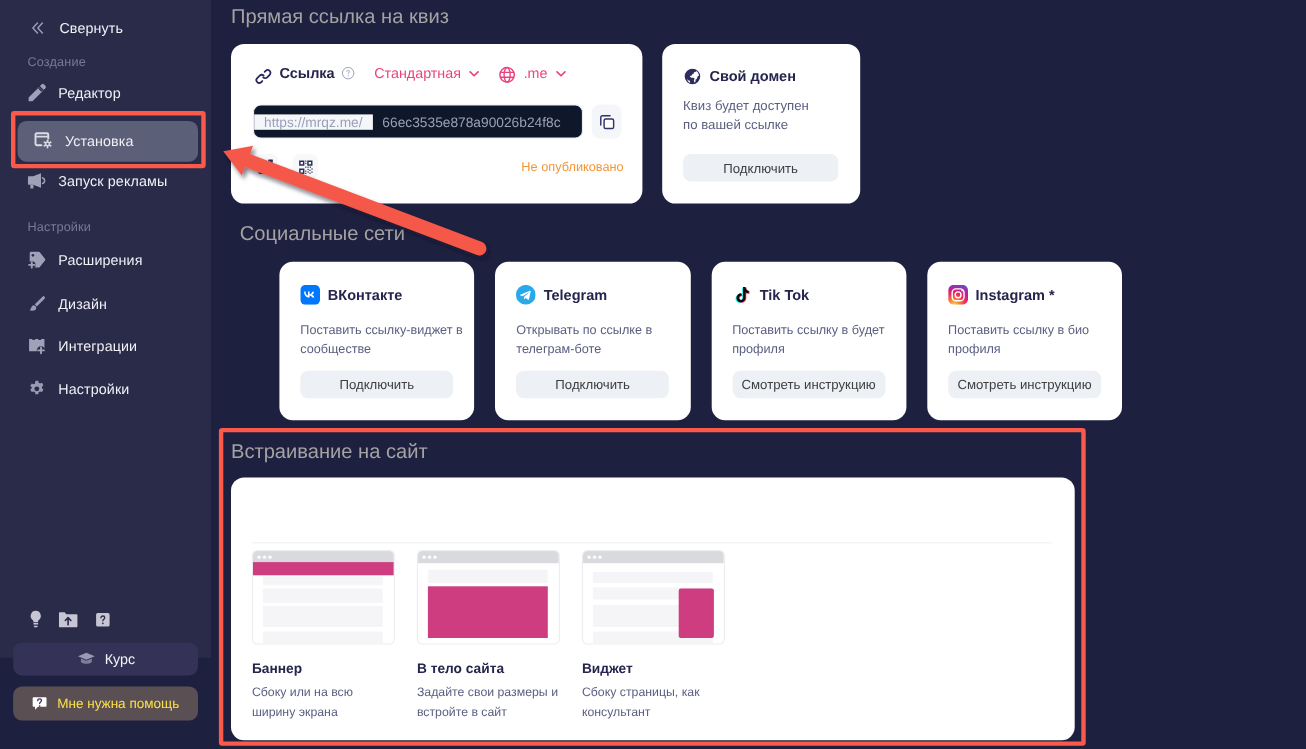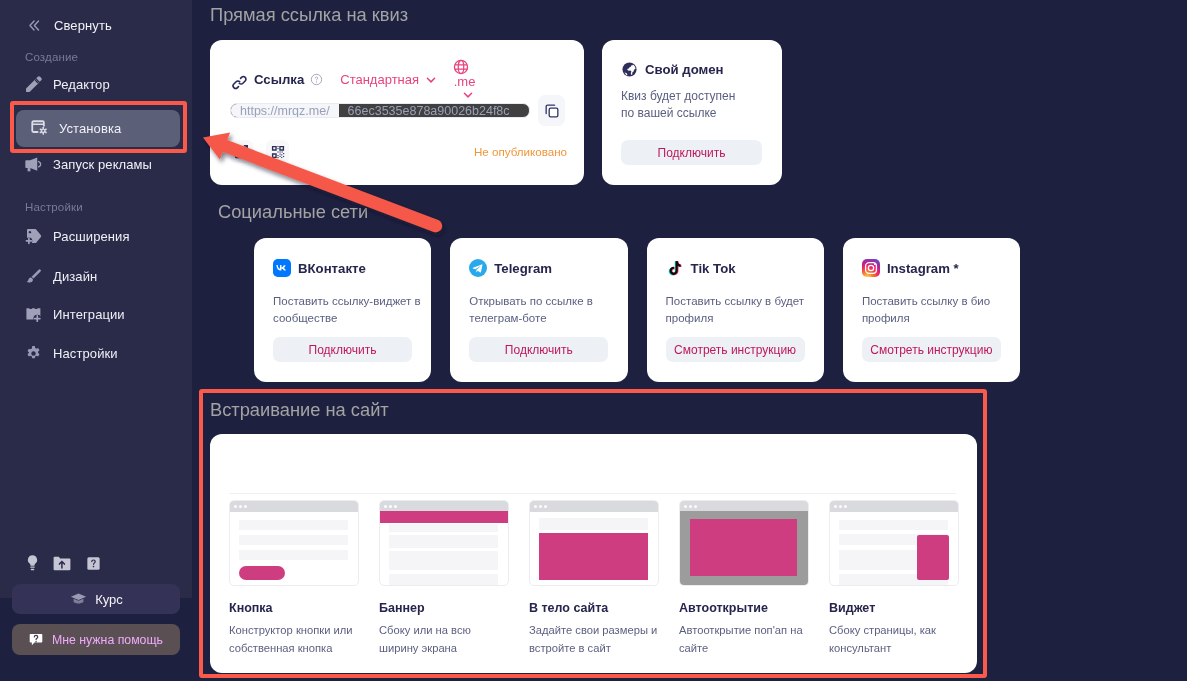--- a/index.html
+++ b/index.html
@@ -23,42 +23,42 @@
   .nav-item.active{background:#5c5f78;}
   .nav-ico{width:19px;height:19px;margin-right:10px;display:flex;align-items:center;justify-content:center;flex:0 0 19px;}
   .nav-label{font-size:13px;color:#f0f0f6;letter-spacing:.1px;}
 
   .side-bottom{position:absolute;left:0;top:0;width:192px;height:681px;pointer-events:none;}
   .mini-icons{position:absolute;left:26px;top:554px;display:flex;align-items:center;gap:14px;pointer-events:auto;}
   .mini-icons span{height:18px;display:flex;align-items:center;justify-content:center;cursor:pointer;}
   .course-btn{position:absolute;left:12px;top:584px;width:168px;height:30px;border-radius:8px;background:#343357;display:flex;align-items:center;justify-content:center;gap:7px;cursor:pointer;pointer-events:auto;}
   .course-btn .lbl{font-size:13px;color:#f2f2f7;}
   .help-btn{position:absolute;left:12px;top:624px;width:168px;height:31px;border-radius:8px;background:#5a5054;display:flex;align-items:center;justify-content:flex-start;padding-left:15px;gap:7px;cursor:pointer;pointer-events:auto;}
-  .help-btn .lbl{font-size:12.3px;color:#f0abfc;}
+  .help-btn .lbl{font-size:12.3px;color:#fde047;}
 
   
   .main{flex:1;height:681px;background:#1e2040;position:relative;overflow:hidden;}
   .sec-title{font-size:18.3px;font-weight:400;color:#a3a3a3;letter-spacing:0;}
 
   .card{background:#fff;border-radius:12px;}
-  .btn-grey{background:#edf0f5;border-radius:7px;color:#be185d;font-size:12px;display:flex;align-items:center;justify-content:center;cursor:pointer;}
+  .btn-grey{background:#edf0f5;border-radius:7px;color:#404040;font-size:12px;display:flex;align-items:center;justify-content:center;cursor:pointer;}
 
   
   .lk-head{position:absolute;left:21px;top:18px;display:flex;align-items:center;}
   .lk-chain{width:17px;height:17px;flex:0 0 17px;margin-right:6px;position:relative;top:3px;}
   .lk-title{font-size:13.2px;font-weight:700;color:#25254d;letter-spacing:0;text-align:center;}
   .lk-q{width:13px;height:13px;margin-left:6px;cursor:pointer;}
   .lk-sel{display:flex;align-items:center;margin-left:17px;color:#e8437f;font-size:13px;cursor:pointer;}
   .lk-sel .caret{width:12px;height:12px;margin-left:6px;}
-  .lk-dom{display:flex;align-items:center;margin-left:16px;color:#e8437f;font-size:13px;cursor:pointer;flex-direction:column;}
+  .lk-dom{display:flex;align-items:center;margin-left:16px;color:#e8437f;font-size:13px;cursor:pointer;}
   .lk-dom .globe{width:16px;height:16px;margin-right:7px;position:relative;top:1px;}
   .lk-dom .caret{width:12px;height:12px;margin-left:6px;}
 
   .lk-input-row{position:absolute;left:20px;top:55px;display:flex;align-items:center;}
-  .lk-field{width:300px;height:15px;border:1px solid #e8ebf1;border-radius:7px;display:flex;align-items:flex-start;overflow:hidden;background:#404040;}
+  .lk-field{width:300px;height:31px;border:1px solid #e8ebf1;border-radius:7px;display:flex;align-items:center;overflow:hidden;background:#0f172a;}
   .lk-prefix{background:#f4f6f9;display:flex;align-items:center;padding:0 9px;font-size:12.5px;color:#9aa0b8;}
   .lk-slug{display:flex;align-items:center;padding-left:9px;font-size:12.5px;color:#9aa0b8;}
   .lk-copy{width:27px;height:31px;margin-left:8px;border-radius:7px;background:#f4f6f9;display:flex;align-items:center;justify-content:center;cursor:pointer;}
 
   .lk-actions{position:absolute;left:20px;top:100px;width:337px;display:flex;align-items:center;}
   .lk-act{width:23px;height:23px;border-radius:6px;background:#f7f8fa;display:flex;align-items:center;justify-content:center;cursor:pointer;margin-right:13px;}
   .lk-status{margin-left:auto;font-size:11.6px;color:#f0963a;}
 
   
   .cd-head{position:absolute;left:19px;top:21px;display:flex;align-items:center;}
@@ -406,37 +406,20 @@
       <div class="ep-divider"></div>
       <div class="ep-grid">
           <div class="ei">
             <div class="ei-prev">
               <div class="ei-bar">
                 <i></i>
                 <i></i>
                 <i></i>
               </div>
               <div class="ei-body">
-                <div class="ln" style="top:8px;height:10px"></div>
-                <div class="ln" style="top:23px;height:10px"></div>
-                <div class="ln" style="top:38px;height:10px"></div>
-                <div style="position:absolute;left:9px;top:54px;width:46px;height:14px;border-radius:7px;background:#cf3d81"></div>
-              </div>
-            </div>
-            <div class="ei-title">Кнопка</div>
-            <div class="ei-desc">Конструктор кнопки или собственная кнопка</div>
-          </div>
-          <div class="ei">
-            <div class="ei-prev">
-              <div class="ei-bar">
-                <i></i>
-                <i></i>
-                <i></i>
-              </div>
-              <div class="ei-body">
                 <div style="position:absolute;left:0;right:0;top:-1px;height:12px;background:#cf3d81"></div>
                 <div class="ln" style="top:12px;height:8px"></div>
                 <div class="ln" style="top:23px;height:13px"></div>
                 <div class="ln" style="top:39px;height:19px"></div>
                 <div class="ln" style="top:62px;height:13px"></div>
               </div>
             </div>
             <div class="ei-title">Баннер</div>
             <div class="ei-desc">Сбоку или на всю ширину экрана</div>
           </div>
@@ -447,35 +430,20 @@
                 <i></i>
                 <i></i>
               </div>
               <div class="ei-body">
                 <div class="ln" style="top:6px;height:12px"></div>
                 <div style="position:absolute;left:9px;right:10px;top:21px;height:47px;background:#cf3d81"></div>
               </div>
             </div>
             <div class="ei-title">В тело сайта</div>
             <div class="ei-desc">Задайте свои размеры и встройте в сайт</div>
-          </div>
-          <div class="ei">
-            <div class="ei-prev">
-              <div class="ei-bar">
-                <i></i>
-                <i></i>
-                <i></i>
-              </div>
-              <div class="ei-body">
-                <div style="position:absolute;left:0;right:0;top:-1px;bottom:-1px;background:#9c9c9c"></div>
-                <div style="position:absolute;left:10px;right:11px;top:7px;height:57px;background:#cf3d81"></div>
-              </div>
-            </div>
-            <div class="ei-title">Автооткрытие</div>
-            <div class="ei-desc">Автооткрытие поп'ап на сайте</div>
           </div>
           <div class="ei">
             <div class="ei-prev">
               <div class="ei-bar">
                 <i></i>
                 <i></i>
                 <i></i>
               </div>
               <div class="ei-body">
                 <div class="ln" style="top:8px;height:10px"></div>

